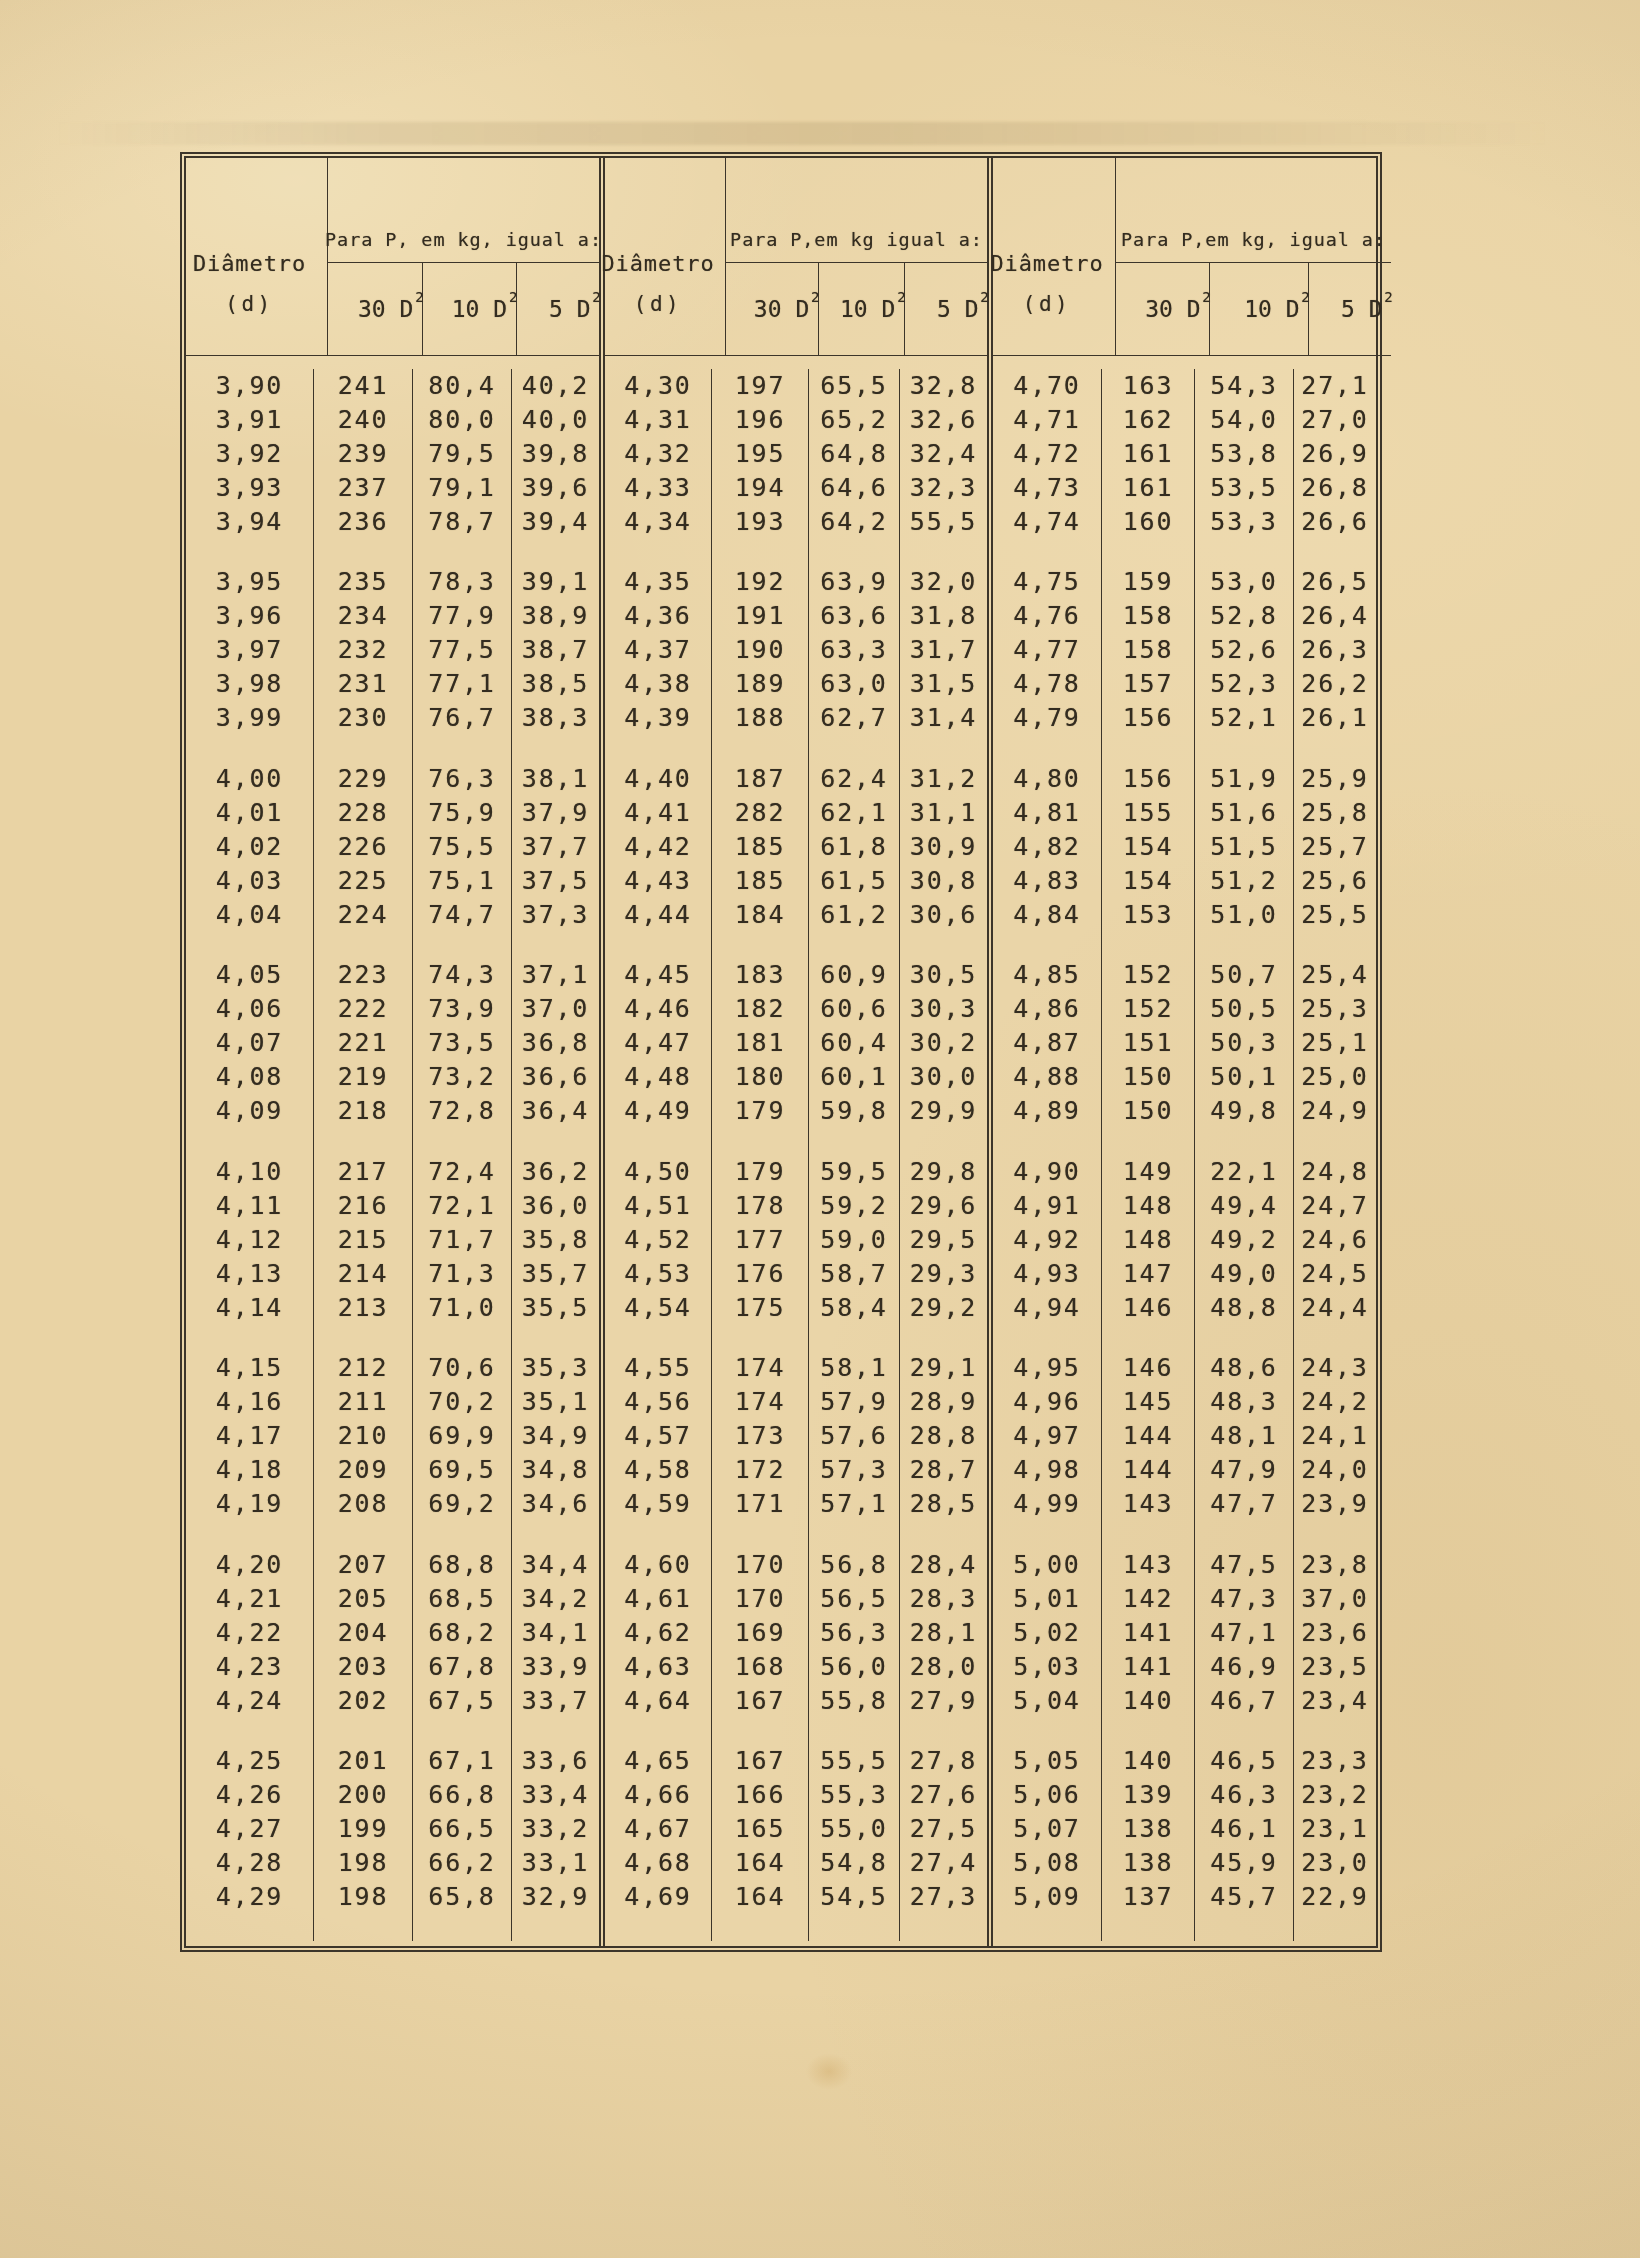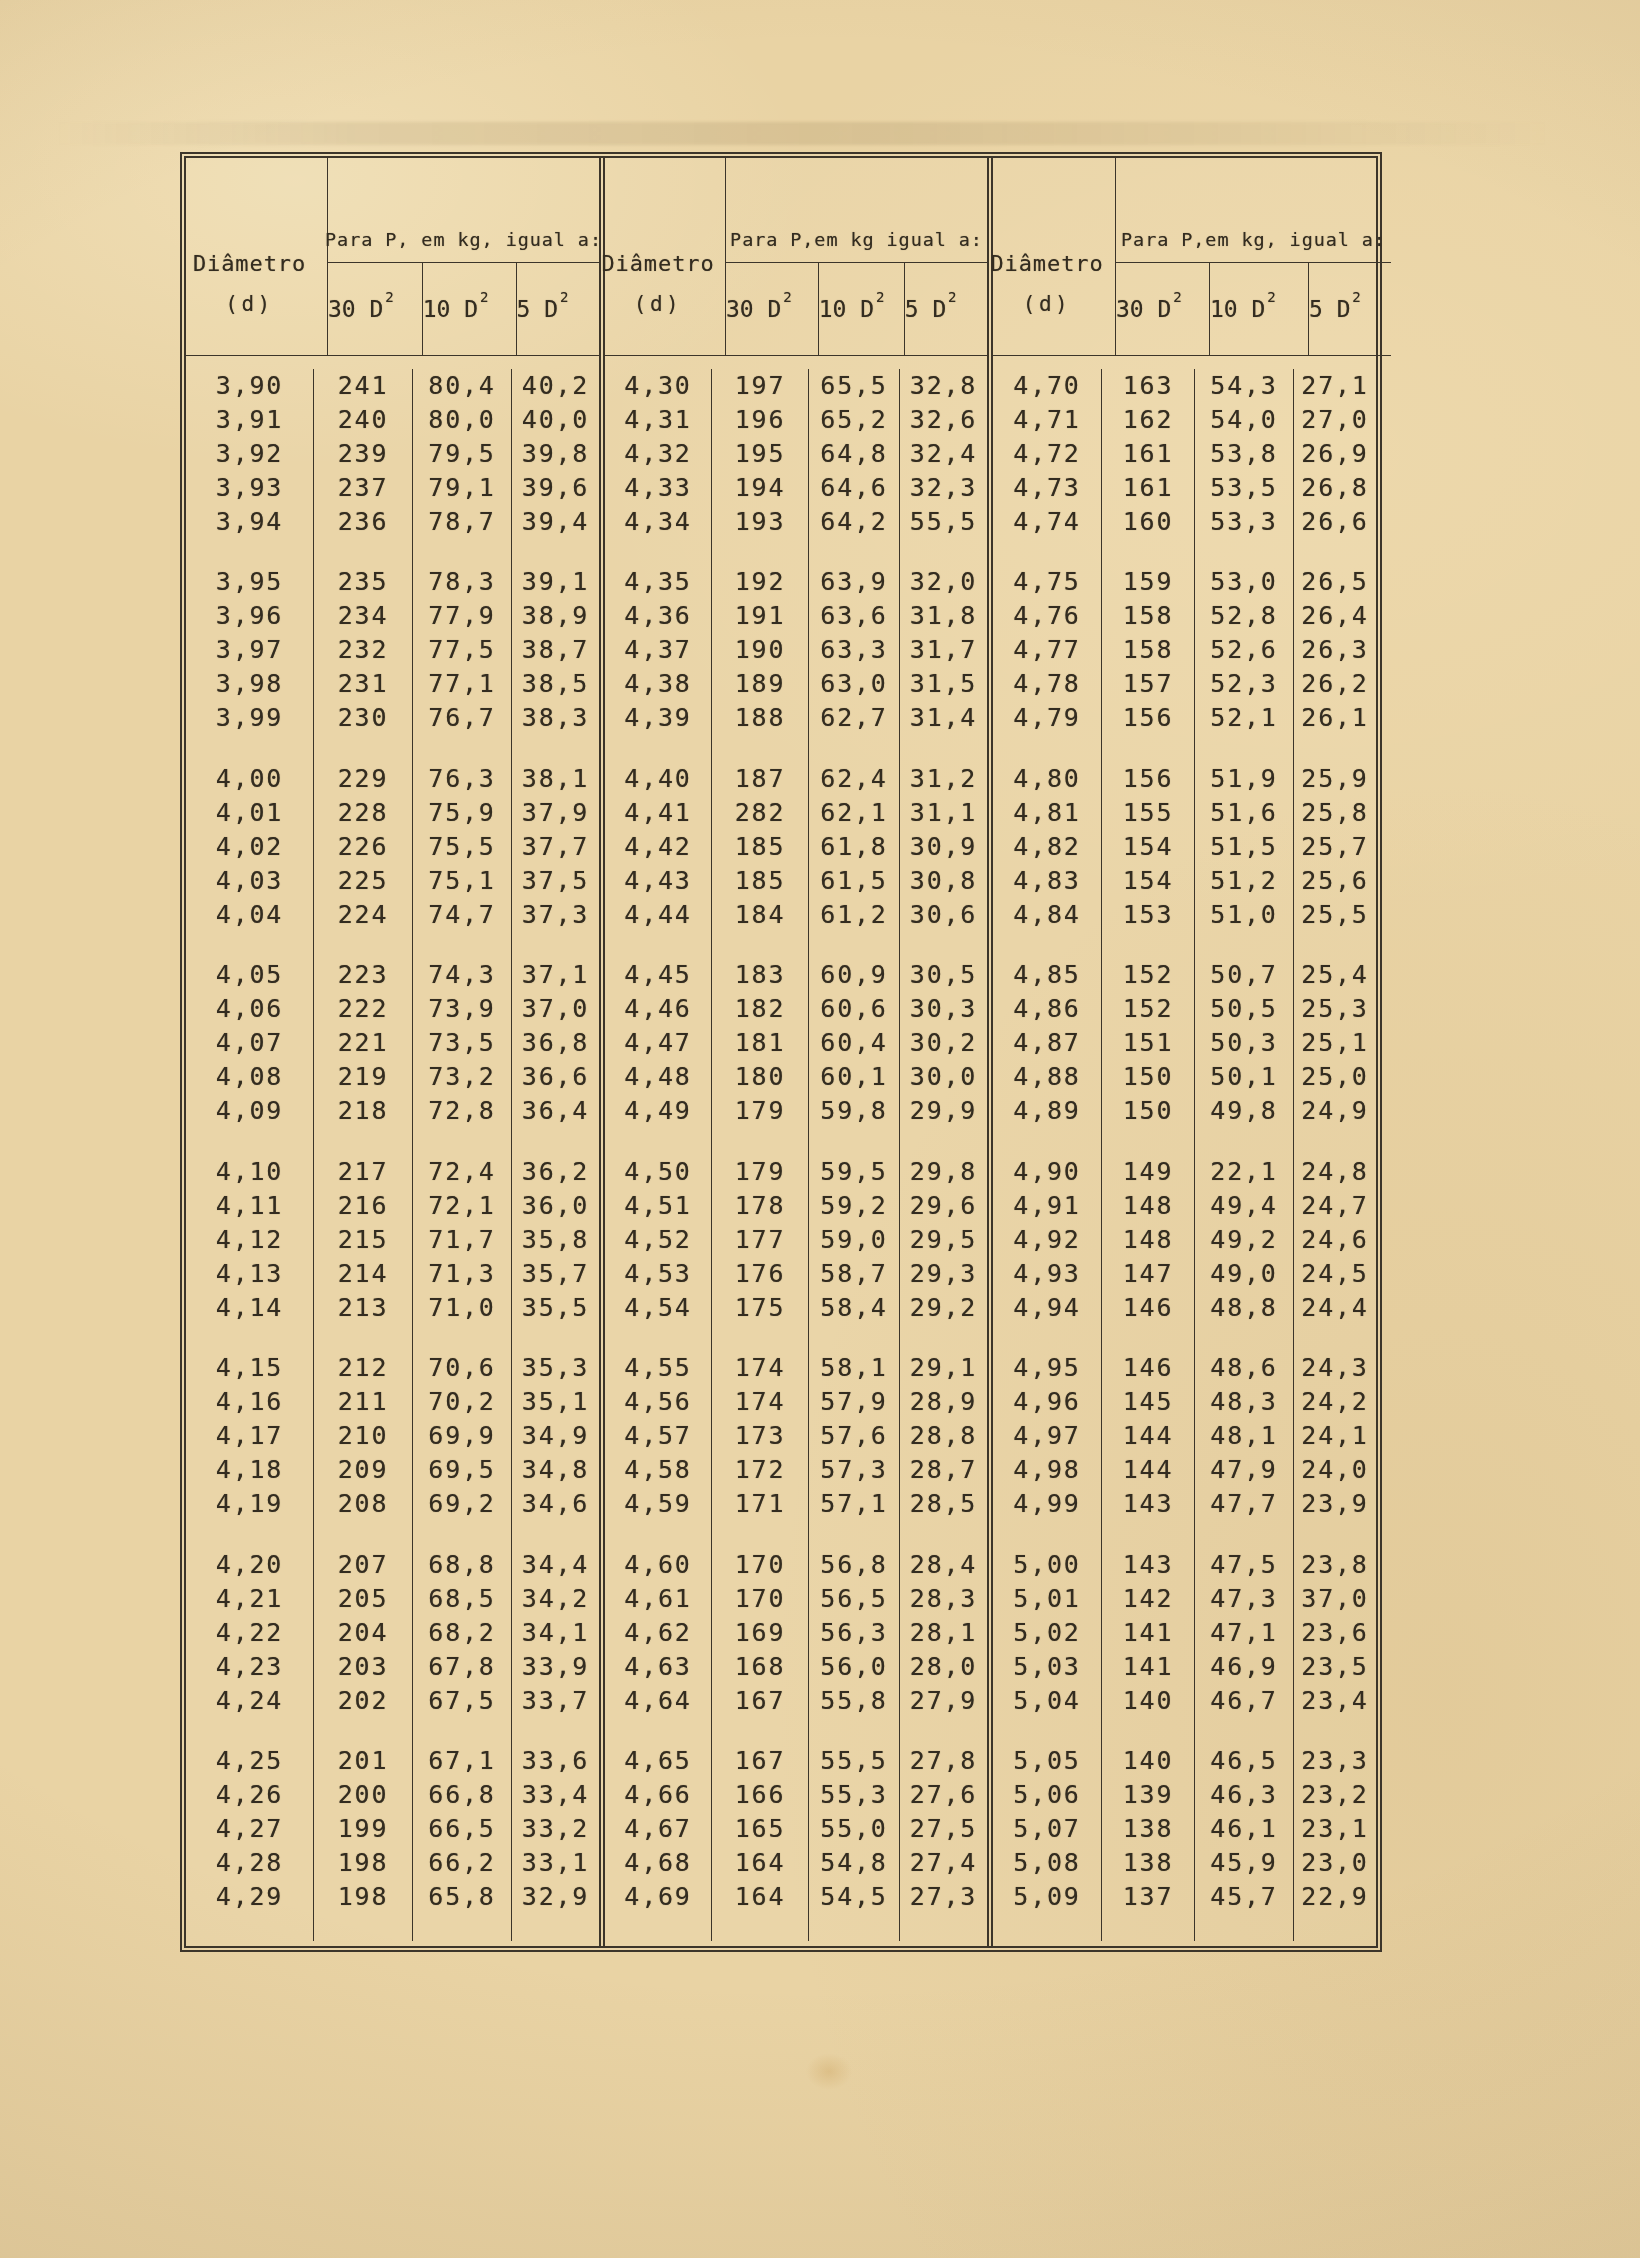--- a/index.html
+++ b/index.html
@@ -48,21 +48,21 @@
   .diam-cell{display:flex;flex-direction:column;align-items:center;justify-content:center;gap:16px;padding-top:53px;}
   .diam-label{font-size:22px;letter-spacing:0.9px;}
   .diam-unit{font-size:21px;letter-spacing:3.5px;}
   .para-zone{flex:1;border-left:1.8px solid #3c352a;display:flex;flex-direction:column;min-width:0;}
   .para-title{
     height:105px;flex:none;display:flex;align-items:flex-end;justify-content:center;
     padding-bottom:12.4px;border-bottom:1.8px solid #3c352a;
     font-size:18.5px;letter-spacing:0.9px;white-space:nowrap;
   }
   .col-row{flex:1;display:flex;}
-  .col-cell{display:flex;align-items:center;justify-content:flex-start;font-size:23px;}
+  .col-cell{display:flex;align-items:center;justify-content:flex-end;font-size:23px;}
   .col-cell + .col-cell{border-left:1.8px solid #3c352a;}
   .col-cell .sup{font-size:14px;position:relative;top:-12.4px;left:1.8px;}
 
   .gbody{flex:1;display:flex;padding-top:7px;min-height:0;align-items:center;}
   .gcol{flex:none;}
   .gcol + .gcol{border-left:1.8px solid #3c352a;}
   .blk{margin-bottom:26.5px;}
   .cellrow{height:34px;line-height:34px;text-align:center;font-size:25px;letter-spacing:1.8px;white-space:nowrap;}
   .sheet .txt, .cellrow, .para-title, .diam-label, .diam-unit, .col-cell{
     text-shadow:0 0 0.9px rgba(55,45,28,.55);

